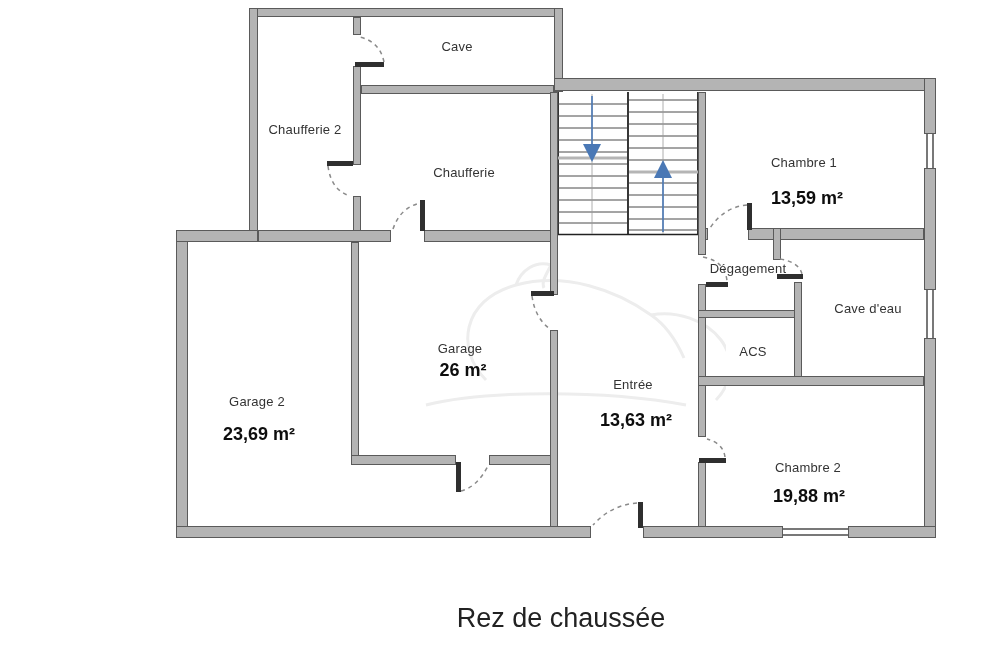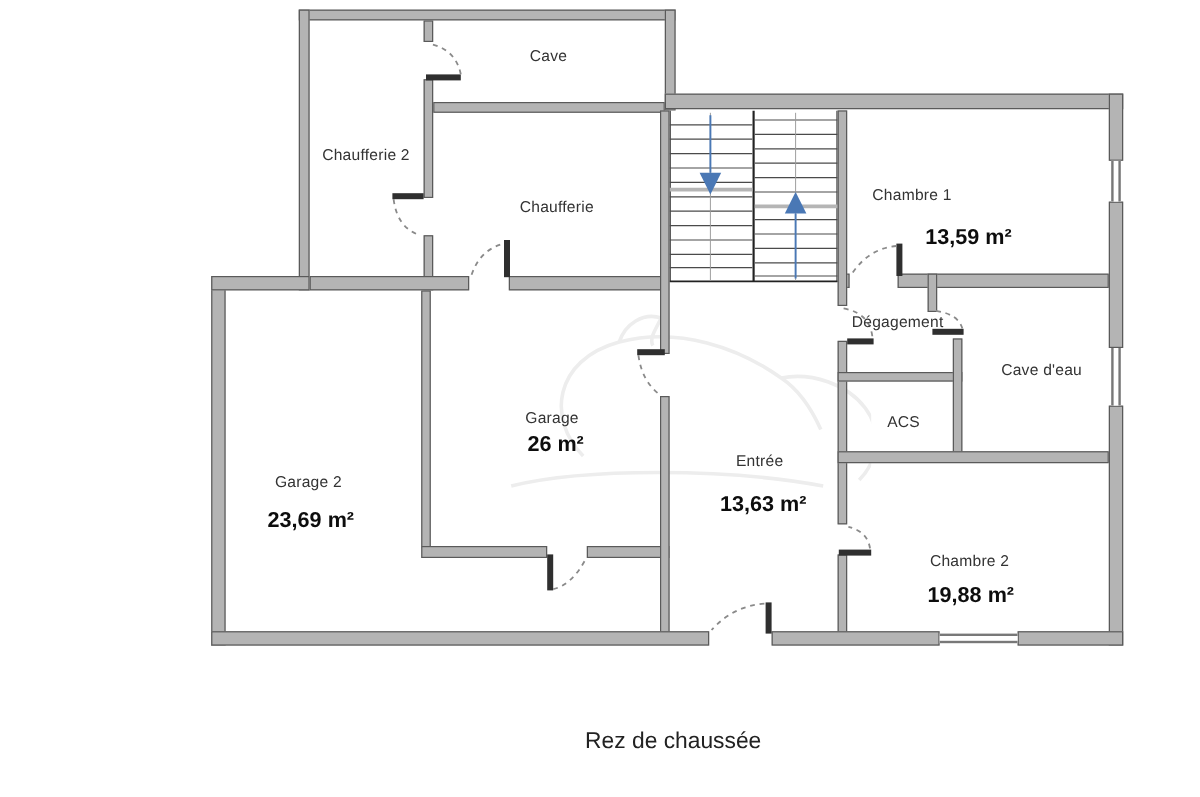--- a/index.html
+++ b/index.html
@@ -7,21 +7,21 @@
           font-family:Liberation Sans, sans-serif;margin-left:36px;}
   .wall{position:absolute;background:#b4b4b4;border:1px solid #5a5a5a;box-sizing:border-box;}
   .leaf{position:absolute;background:#2f2f2f;}
   .win-v{position:absolute;background:#fff;border-left:2px solid #787878;border-right:2px solid #787878;box-sizing:border-box;}
   .win-h{position:absolute;background:#fff;border-top:2px solid #787878;border-bottom:2px solid #787878;box-sizing:border-box;}
   .room-label{position:absolute;transform:translate(-50%,-50%);white-space:nowrap;
               color:#333;font-size:13px;letter-spacing:.2px;}
   .room-area{position:absolute;transform:translate(-50%,-50%);white-space:nowrap;
              color:#0d0d0d;font-size:18px;font-weight:700;}
   .caption{position:absolute;transform:translate(-50%,-50%);white-space:nowrap;
-           color:#222;font-size:19px;}
+           color:#222;font-size:27px;}
   svg{position:absolute;}
 </style>
 </head>
 <body>
 
 <div class="canvas">
 
   <svg style="left:330px;top:230px;" width="360" height="200" viewBox="0 0 360 200">
     <g fill="none" stroke="#ededed" stroke-width="3">
       <path d="M120,150 C90,120 95,70 150,55 C200,42 250,60 285,85 C300,95 310,110 318,128"></path>
@@ -152,21 +152,21 @@
 
     <g fill="#4a78b5" stroke="#4a78b5">
       <line x1="105" y1="140" x2="105" y2="86" stroke-width="1.6"></line>
       <polygon points="96,86 114,86 105,68" stroke="none"></polygon>
     </g>
   </svg>
 
   <div class="room-label" style="left:421px;top:46px;">Cave</div>
   <div class="room-label" style="left:269px;top:129px;">Chaufferie 2</div>
   <div class="room-label" style="left:428px;top:172px;">Chaufferie</div>
-  <div class="room-label" style="left:724px;top:162px;">Chambre 1</div>
+  <div class="room-label" style="left:768px;top:162px;">Chambre 1</div>
   <div class="room-area" style="left:771px;top:198px;">13,59 m²</div>
   <div class="room-label" style="left:712px;top:268px;">Dégagement</div>
   <div class="room-label" style="left:832px;top:308px;">Cave d'eau</div>
   <div class="room-label" style="left:717px;top:351px;">ACS</div>
   <div class="room-label" style="left:424px;top:348px;">Garage</div>
   <div class="room-area" style="left:427px;top:370px;">26 m²</div>
   <div class="room-label" style="left:221px;top:401px;">Garage 2</div>
   <div class="room-area" style="left:223px;top:434px;">23,69 m²</div>
   <div class="room-label" style="left:597px;top:384px;">Entrée</div>
   <div class="room-area" style="left:600px;top:420px;">13,63 m²</div>

